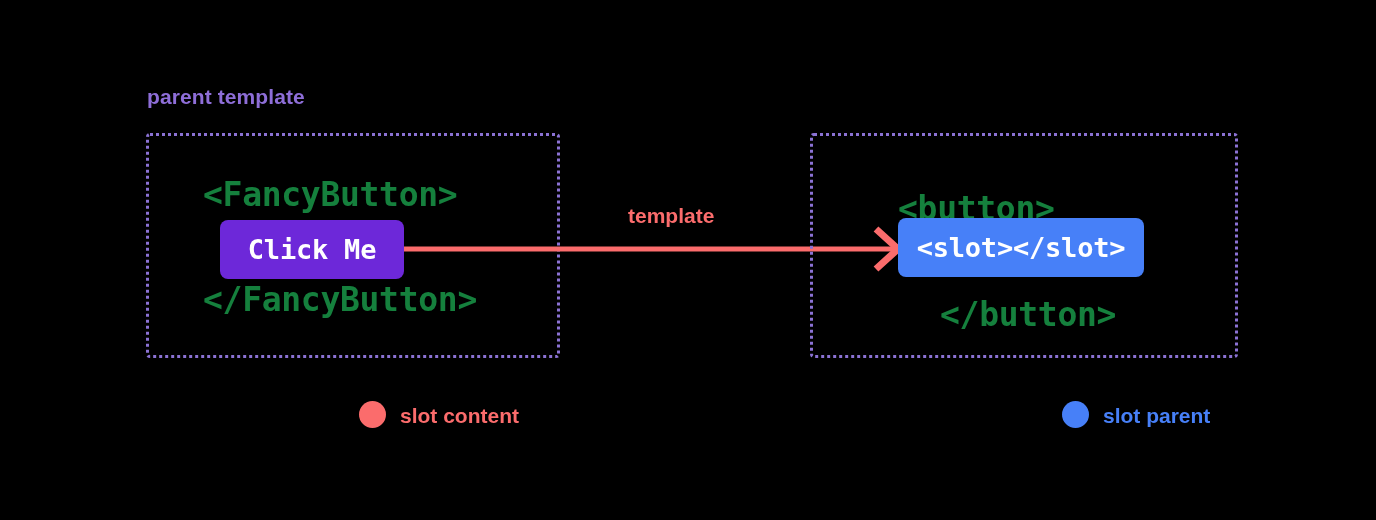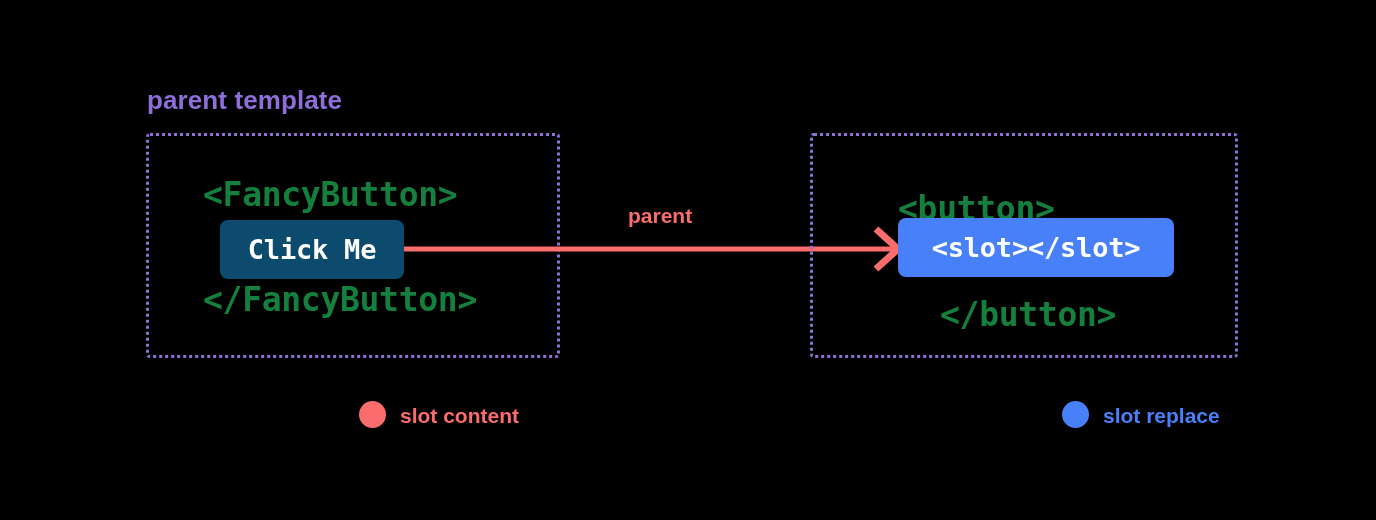--- a/index.html
+++ b/index.html
@@ -20,21 +20,21 @@
   .stage {
     position: absolute;
     inset: 0;
   }
 
   
   .panel-title {
     position: absolute;
     font-family: "Liberation Sans", sans-serif;
     font-weight: bold;
-    font-size: 26px;
+    font-size: 21px;
     letter-spacing: 0.1px;
     color: #8e6ed8;
     white-space: nowrap;
   }
   .panel-title.left  { left: 147px; top: 85px; }
   .panel-title.right { left: 811px; top: 85px; }
 
   
   .panel {
     position: absolute;
@@ -71,24 +71,24 @@
     border-radius: 8px;
     font-family: "DejaVu Sans Mono", "Liberation Mono", monospace;
     font-weight: bold;
     font-size: 27px;
     letter-spacing: -0.2px;
     color: #ffffff;
     white-space: nowrap;
   }
   .chip.slot-content {
     left: 220px; top: 220px; width: 184px; height: 59px;
-    background: #0c4a6e;
+    background: #6d28d9;
   }
   .chip.slot-outlet {
-    left: 898px; top: 218px; width: 276px; height: 59px;
+    left: 898px; top: 218px; width: 246px; height: 59px;
     background: #4780f8;
   }
 
   
   .connector {
     position: absolute;
     left: 398px;
     top: 196px;
     width: 520px;
     height: 110px;
@@ -141,21 +141,21 @@
 
   <div class="panel left">
   </div>
 
   <div class="code-line l-open">&lt;FancyButton&gt;</div>
 
   <div class="chip slot-content">Click Me</div>
 
   <div class="code-line l-close">&lt;/FancyButton&gt;</div>
 
-  <div class="connector-label">parent</div>
+  <div class="connector-label">template</div>
 
   <svg class="connector" viewBox="0 0 520 110" width="520" height="110" fill="none">
     <line x1="6" y1="53" x2="498" y2="53" stroke="#fb6c6c" stroke-width="5"></line>
     <polyline points="478,33 500,53 478,73" fill="none" stroke="#fb6c6c" stroke-width="7" stroke-linecap="butt" stroke-linejoin="miter"></polyline>
   </svg>
 
 
   <div class="panel right">
   </div>
 
@@ -165,16 +165,16 @@
 
   <div class="code-line r-close">&lt;/button&gt;</div>
 
   <div class="legend left">
     <span class="legend-dot red"></span>
     <span class="legend-label red">slot content</span>
   </div>
 
   <div class="legend right">
     <span class="legend-dot blue"></span>
-    <span class="legend-label blue">slot replace</span>
+    <span class="legend-label blue">slot parent</span>
   </div>
 
 </div>
 
 </body></html>

